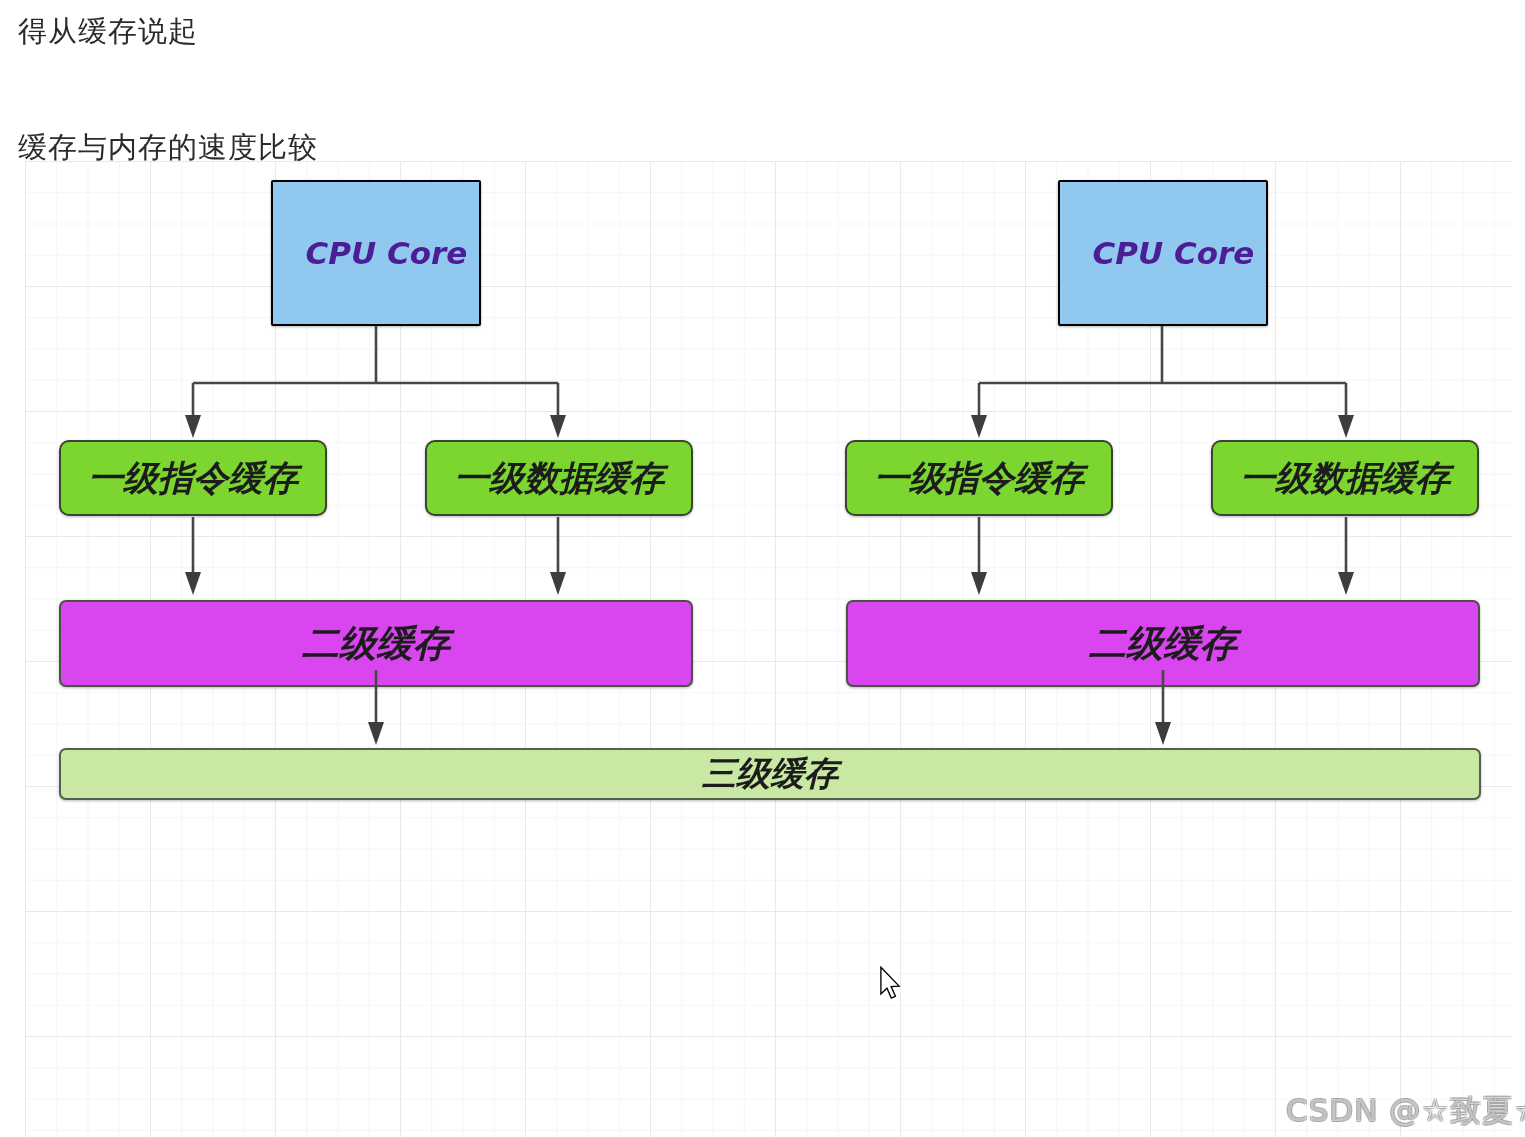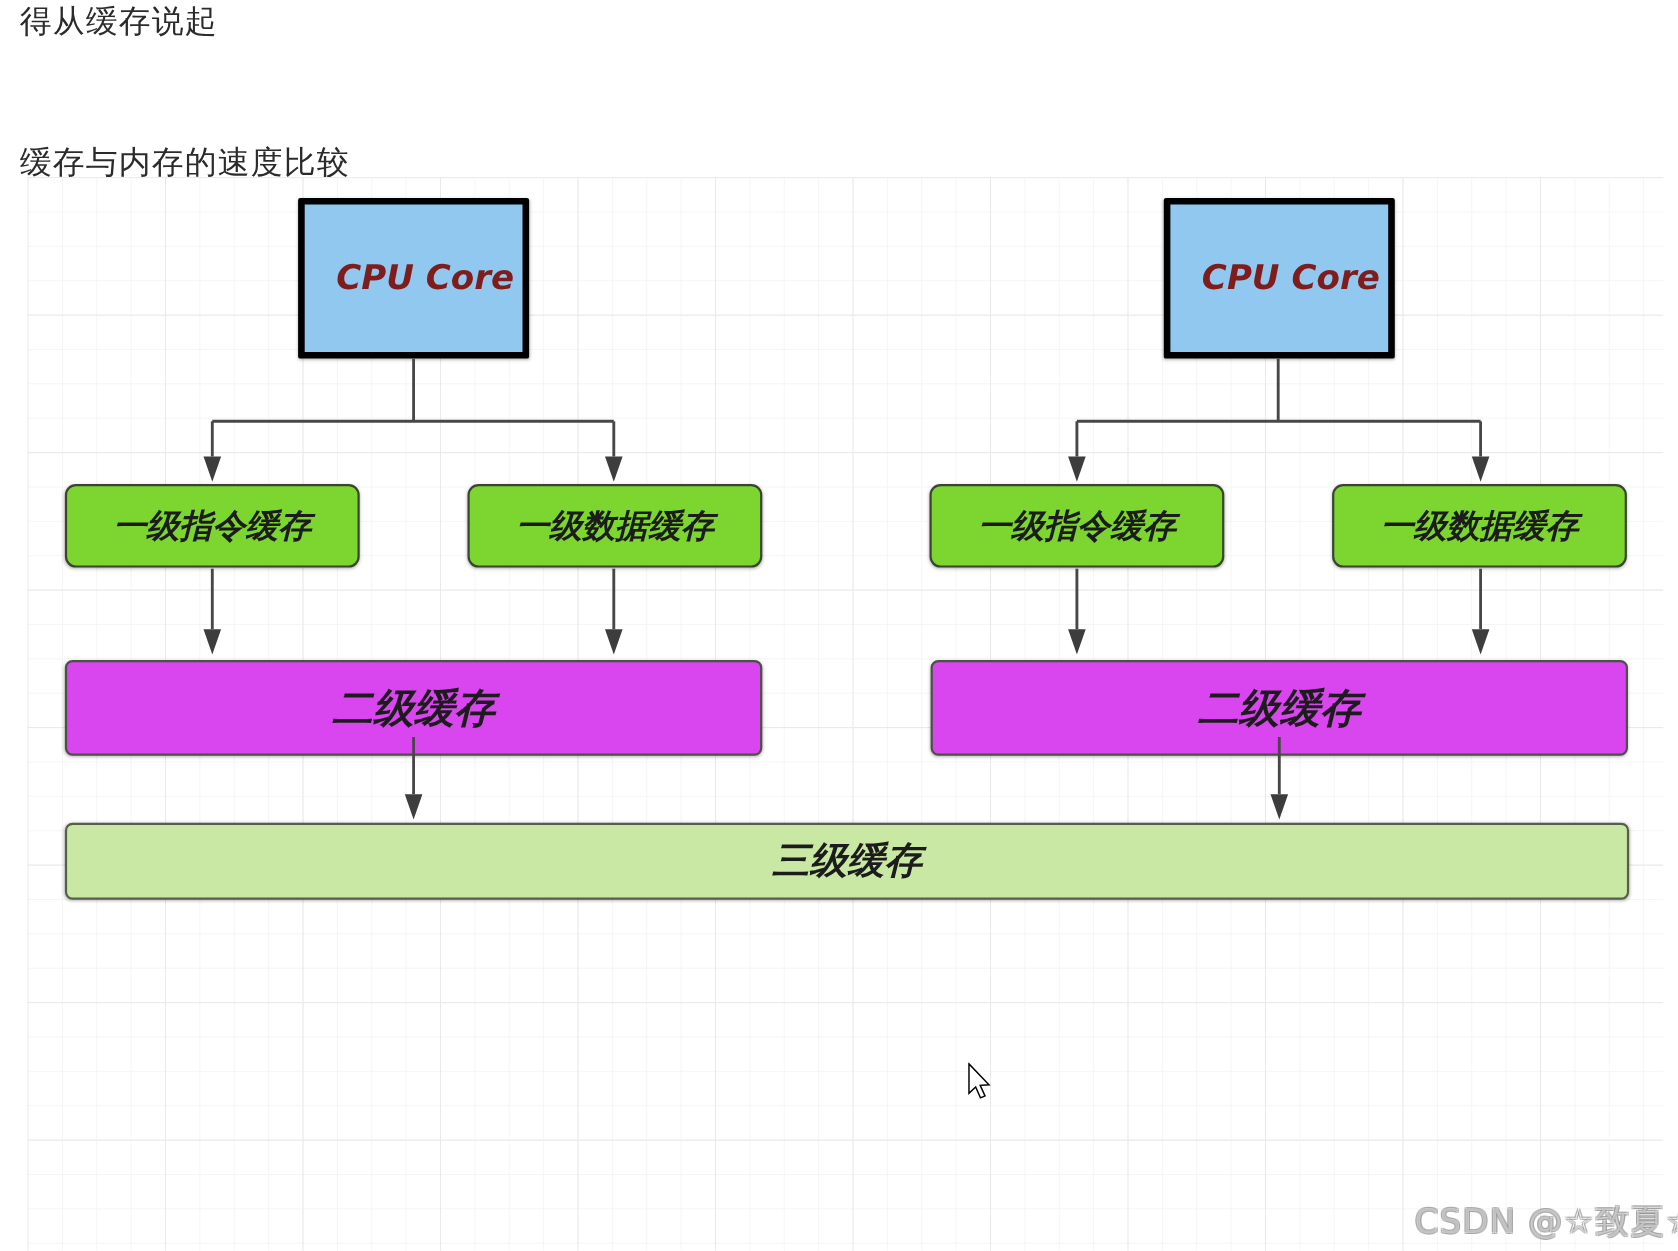--- a/index.html
+++ b/index.html
@@ -6,21 +6,21 @@
   html, body {
     width: 1525px; height: 1137px;
     background: #ffffff;
     font-family: "DejaVu Sans", "Liberation Sans", sans-serif;
     overflow: hidden;
     position: relative;
   }
   .page { position: absolute; inset: 0; width: 1525px; height: 1137px; }
 
   .heading {
-    position: absolute; left: 18px; top: 0;
+    position: absolute; left: 18px; top: 12px;
     font-size: 29px; color: #2b2b2b; font-weight: 400;
     letter-spacing: 1px;
   }
   .subheading {
     position: absolute; left: 18px; top: 92px;
     font-size: 29px; color: #2b2b2b; font-weight: 400;
     letter-spacing: 1px;
     margin-top: 36px;
   }
 
@@ -41,54 +41,54 @@
     display: flex; align-items: center; justify-content: center;
     font-weight: 700; font-style: italic;
     color: #1c1c1c;
     box-shadow: 0 1px 3px rgba(0,0,0,0.28);
     text-align: center;
   }
 
   .cpu-core {
     width: 210px; height: 146px;
     background: #90C8F0;
-    border: 6px solid #000000;
-    font-size: 31px; color: #7f1d1d;
+    border: 2px solid #000000;
+    font-size: 31px; color: #4c1d95;
     border-radius: 2px;
     letter-spacing: 0px;
     padding-left: 21px;
   }
   .cpu-left  { left: 271px; top: 180px; }
   .cpu-right { left: 1058px; top: 180px; }
 
   .l1-cache {
     width: 268px; height: 76px;
     background: #7CD62F;
     border: 2px solid #3a4531;
     border-radius: 10px;
-    font-size: 30px;
+    font-size: 35px;
   }
   .l1i-left  { left: 59px;   top: 440px; }
   .l1d-left  { left: 425px;  top: 440px; }
   .l1i-right { left: 845px;  top: 440px; }
   .l1d-right { left: 1211px; top: 440px; }
 
   .l2-cache {
     width: 634px; height: 87px;
     background: #d946ef;
     border: 2px solid #4a5242;
     border-radius: 7px;
     font-size: 37px;
   }
   .l2-left  { left: 59px;  top: 600px; }
   .l2-right { left: 846px; top: 600px; }
 
   .l3-cache {
     left: 59px; top: 748px;
-    width: 1422px; height: 70px;
+    width: 1422px; height: 52px;
     background: #C9E8A3;
     border: 2px solid #55604a;
     border-radius: 7px;
     font-size: 34px;
   }
 
   .memory {
     left: 58px; top: 890px;
     width: 1425px; height: 221px;
     background: #E0F0CB;

